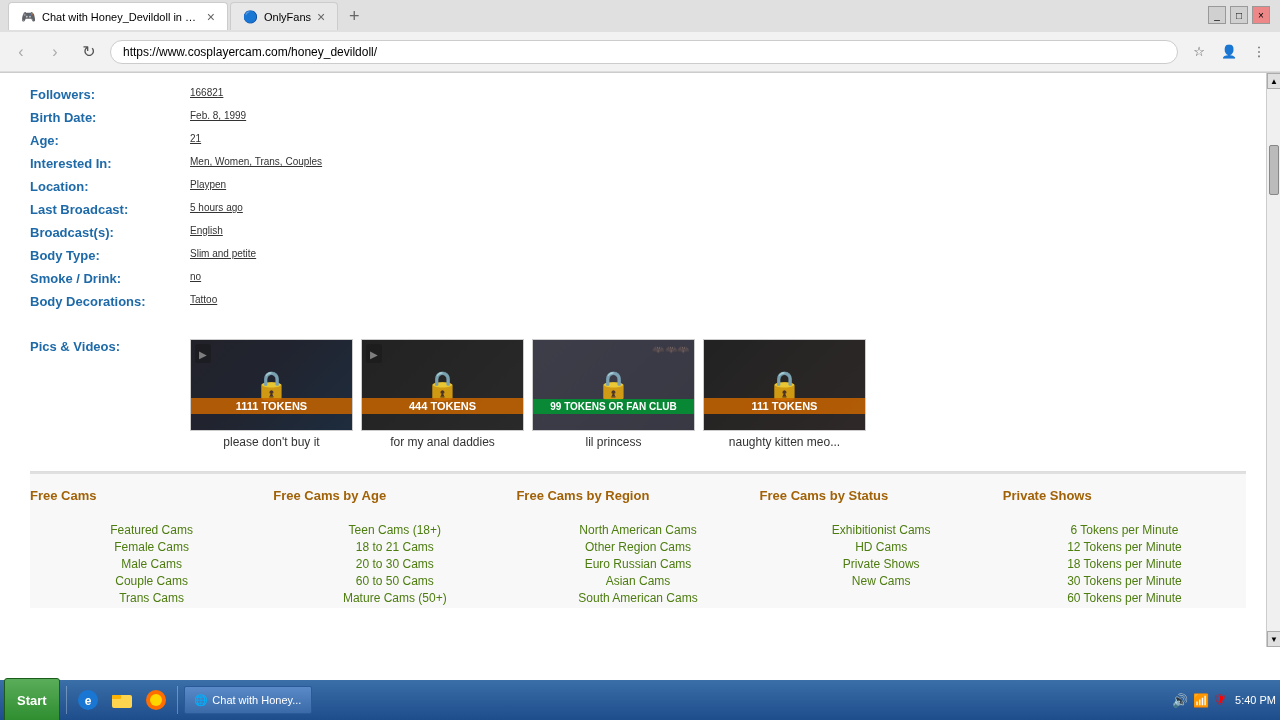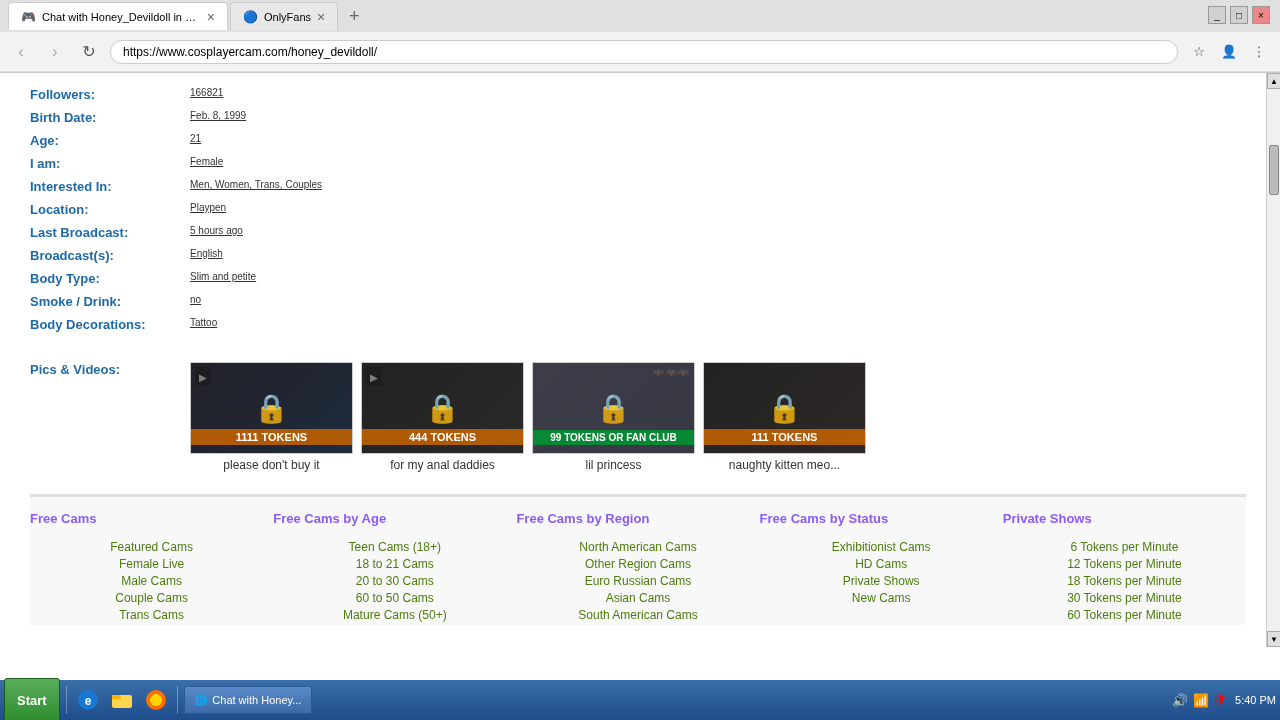--- a/index.html
+++ b/index.html
@@ -30,36 +30,36 @@
     .profile-value { color: #333; font-size: 10px; text-decoration: underline; }
 
     
     .pics-videos-row { display: flex; align-items: flex-start; padding: 6px 0; }
     .pics-label { width: 160px; font-weight: bold; color: #1e6aa8; flex-shrink: 0; font-size: 13px; }
     .media-grid { display: flex; gap: 8px; }
     .media-item { display: flex; flex-direction: column; align-items: center; cursor: pointer; }
     .media-thumb { width: 163px; height: 92px; background: #333; border: 1px solid #ccc; position: relative; overflow: hidden; }
     .lock-overlay { position: absolute; top: 0; left: 0; width: 100%; height: 100%; display: flex; align-items: center; justify-content: center; background: rgba(40,40,40,0.6); }
     .lock-icon { font-size: 28px; color: #fff; opacity: 0.9; }
-    .token-badge { position: absolute; bottom: 8px; left: 0; right: 0; text-align: center; font-size: 11px; font-weight: bold; color: #fff; padding: 2px 4px; }
+    .token-badge { position: absolute; bottom: 16px; left: 0; right: 0; text-align: center; font-size: 11px; font-weight: bold; color: #fff; padding: 2px 4px; }
     .token-badge-orange { background: rgba(200,100,0,0.85); }
     .token-badge-green { background: rgba(0,150,50,0.85); font-size: 10px; }
     .play-icon { position: absolute; top: 4px; left: 4px; background: rgba(0,0,0,0.5); border-radius: 2px; padding: 2px 4px; }
     .play-icon::after { content: '▶'; color: #fff; font-size: 10px; }
     .media-title { font-size: 12px; color: #333; margin-top: 4px; max-width: 163px; }
 
     
     .scroll-track { width: 14px; background: #f0f0f0; border-left: 1px solid #ccc; display: flex; flex-direction: column; }
     .scroll-btn { width: 14px; height: 16px; background: #e0e0e0; border: 1px solid #aaa; cursor: pointer; display: flex; align-items: center; justify-content: center; font-size: 8px; }
     .scroll-thumb { width: 14px; background: #aaa; border: 1px solid #888; flex: 0 0 60px; margin: 2px; }
 
     
     .footer { background: #f8f8f8; border-top: 2px solid #e0e0e0; padding: 16px 30px; display: flex; gap: 0; }
     .footer-col { flex: 1; }
-    .footer-heading { font-size: 13px; font-weight: bold; color: #8b5cf6; margin-bottom: 14px; }
+    .footer-heading { font-size: 13px; font-weight: bold; color: #a16207; margin-bottom: 20px; }
     .footer-link { font-size: 12px; color: #4d7c0f; display: block; margin-bottom: 3px; cursor: pointer; text-align: center; }
 
     
     .taskbar { position: fixed; bottom: 0; left: 0; right: 0; height: 40px; background: linear-gradient(to bottom, #3a6fa8, #1e4d8c); display: flex; align-items: center; padding: 0 4px; gap: 2px; z-index: 100; }
     .start-btn { background: linear-gradient(to bottom, #5aad5a, #2d8c2d); border: 1px solid #1a5c1a; border-radius: 3px; padding: 4px 12px; color: #fff; font-weight: bold; font-size: 13px; cursor: pointer; height: 45px; }
     .taskbar-sep { width: 1px; height: 28px; background: rgba(255,255,255,0.3); margin: 0 4px; }
     .taskbar-icons { display: flex; gap: 4px; }
     .taskbar-icon { width: 30px; height: 30px; display: flex; align-items: center; justify-content: center; cursor: pointer; }
     .taskbar-window { background: linear-gradient(to bottom, #5a8ac8, #3a6aa8); border: 1px solid #2a5a98; border-radius: 2px; padding: 2px 10px; color: #fff; font-size: 11px; cursor: pointer; height: 28px; display: flex; align-items: center; gap: 4px; max-width: 200px; }
     .taskbar-right { margin-left: auto; display: flex; align-items: center; gap: 8px; }
@@ -125,24 +125,20 @@
       </div>
       <div class="profile-row">
         <span class="profile-label">Birth Date:</span>
         <span class="profile-value">Feb. 8, 1999</span>
       </div>
       <div class="profile-row">
         <span class="profile-label">Age:</span>
         <span class="profile-value">21</span>
       </div>
       <div class="profile-row">
-        <span class="profile-label">I am:</span>
-        <span class="profile-value">Female</span>
-      </div>
-      <div class="profile-row">
         <span class="profile-label">Interested In:</span>
         <span class="profile-value">Men, Women, Trans, Couples</span>
       </div>
       <div class="profile-row">
         <span class="profile-label">Location:</span>
         <span class="profile-value">Playpen</span>
       </div>
       <div class="profile-row">
         <span class="profile-label">Last Broadcast:</span>
         <span class="profile-value">5 hours ago</span>
@@ -213,21 +209,21 @@
         </div>
       </div>
     </div>
 
     <div style="border-bottom: 1px solid #ddd; margin: 16px 0 0 0; width: calc(100% - 20px);"></div>
 
     <div class="footer" style="padding:14px 0 0 0; margin-right:20px;">
       <div class="footer-col">
         <div class="footer-heading">Free Cams</div>
         <a class="footer-link">Featured Cams</a>
-        <a class="footer-link">Female Live</a>
+        <a class="footer-link">Female Cams</a>
         <a class="footer-link">Male Cams</a>
         <a class="footer-link">Couple Cams</a>
         <a class="footer-link">Trans Cams</a>
       </div>
       <div class="footer-col">
         <div class="footer-heading">Free Cams by Age</div>
         <a class="footer-link">Teen Cams (18+)</a>
         <a class="footer-link">18 to 21 Cams</a>
         <a class="footer-link">20 to 30 Cams</a>
         <a class="footer-link">60 to 50 Cams</a>

